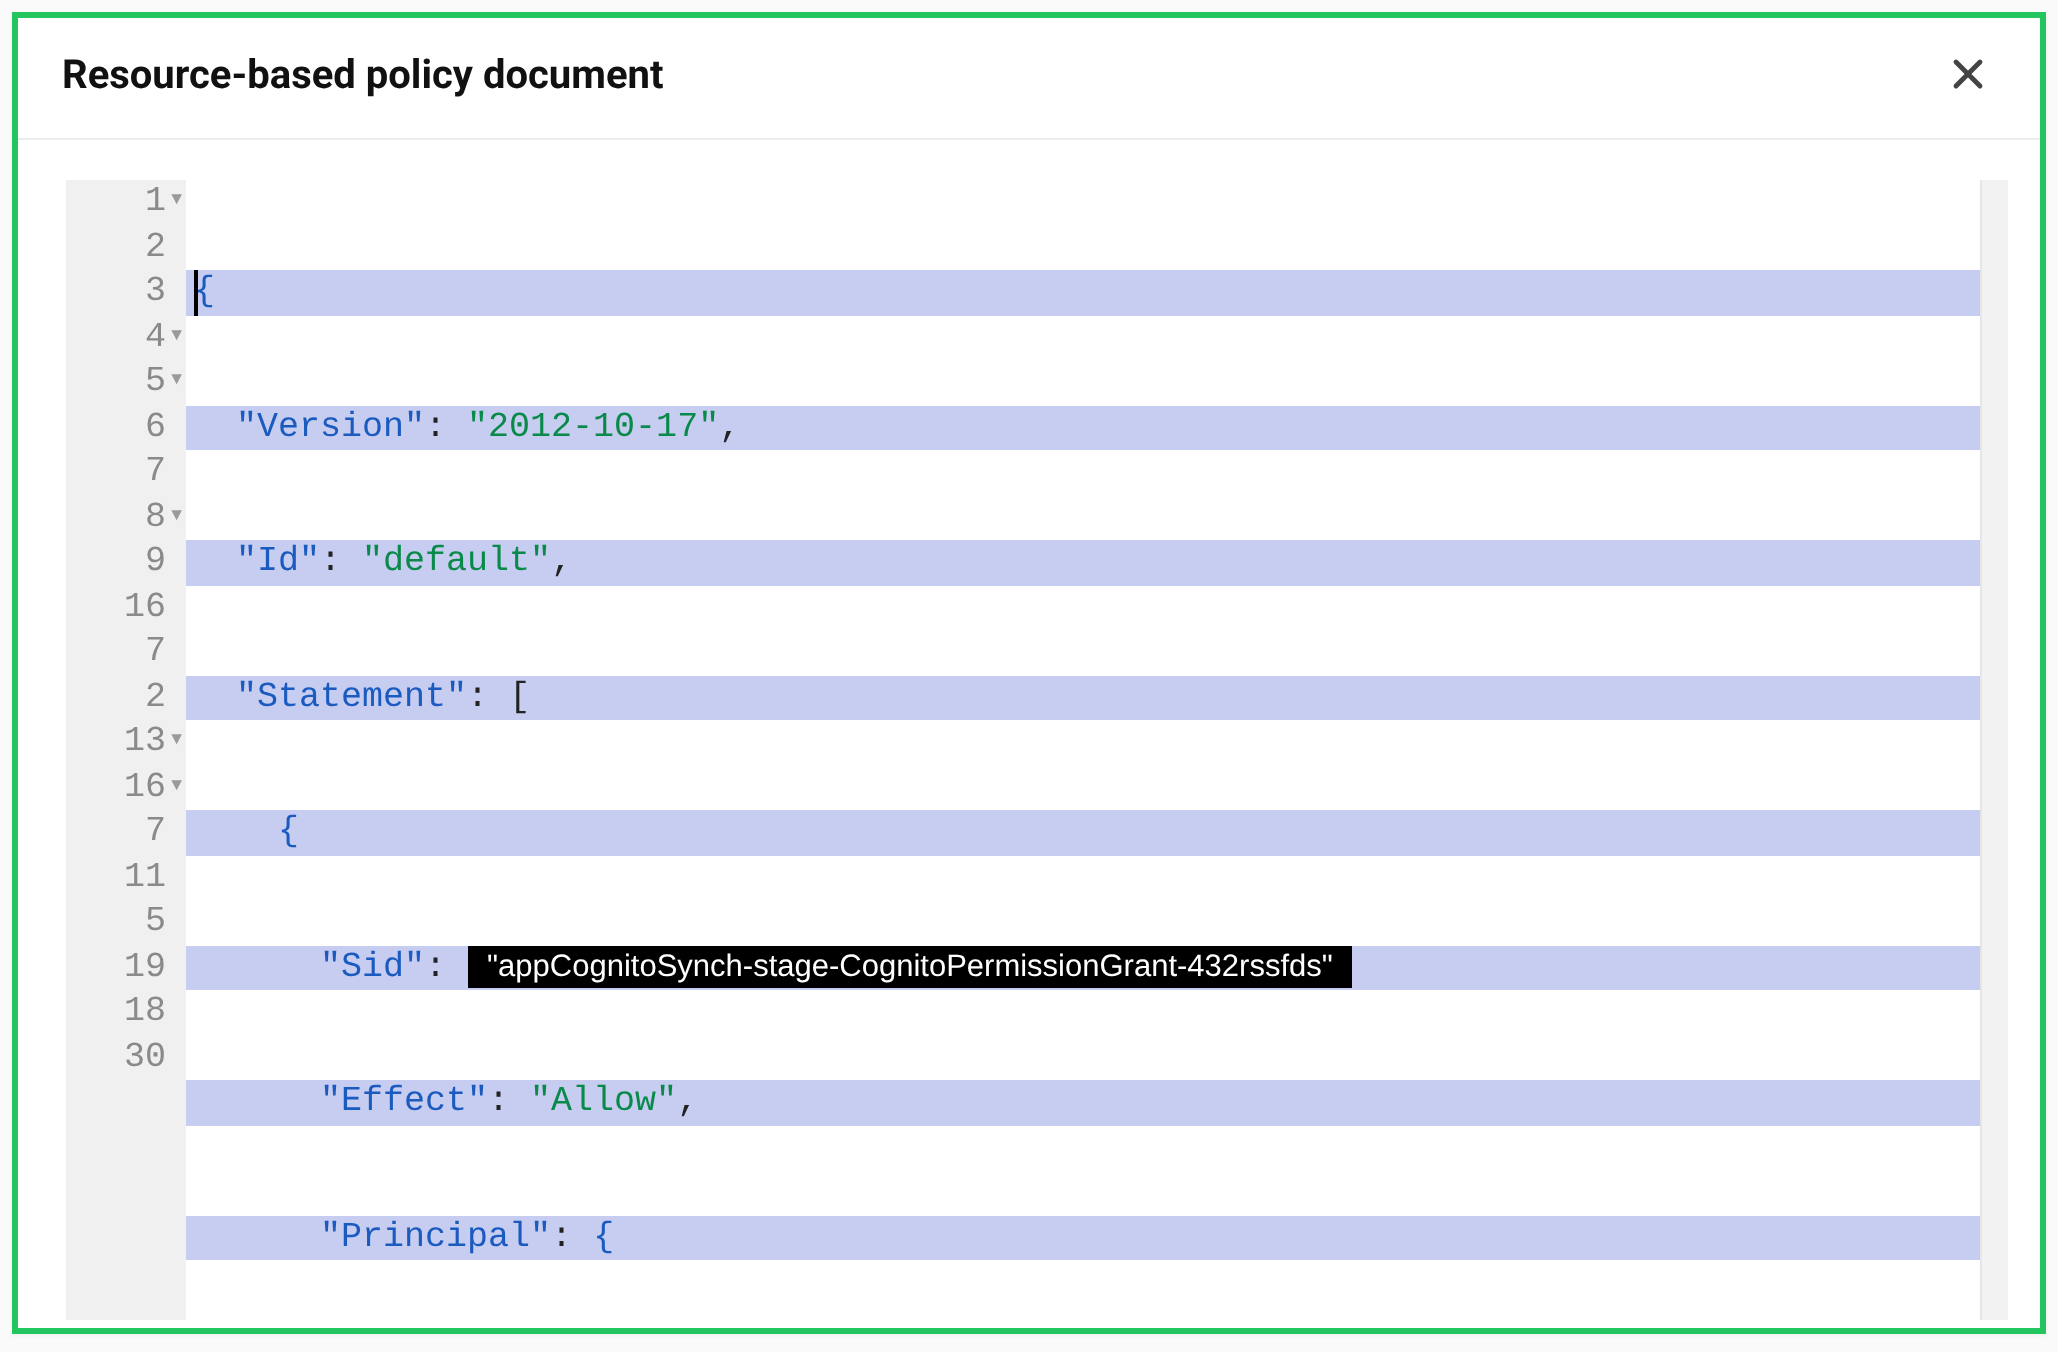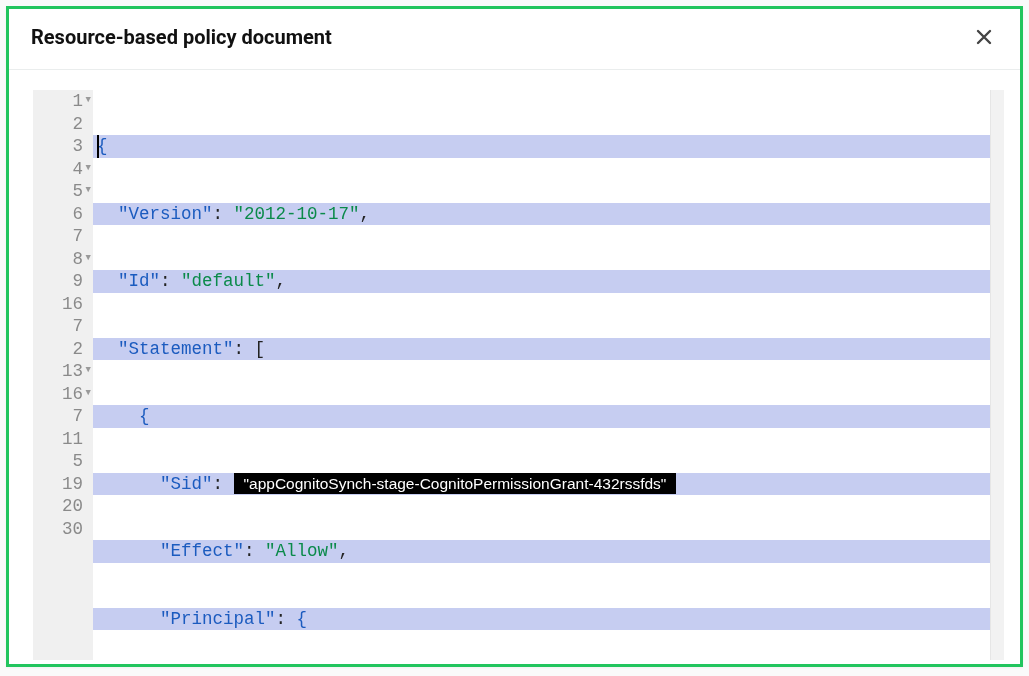--- a/index.html
+++ b/index.html
@@ -132,21 +132,21 @@
         <div class="ln"><span>9</span></div>
         <div class="ln"><span>16</span></div>
         <div class="ln"><span>7</span></div>
         <div class="ln"><span>2</span></div>
         <div class="ln"><span>13</span><span class="fold">▼</span></div>
         <div class="ln"><span>16</span><span class="fold">▼</span></div>
         <div class="ln"><span>7</span></div>
         <div class="ln"><span>11</span></div>
         <div class="ln"><span>5</span></div>
         <div class="ln"><span>19</span></div>
-        <div class="ln"><span>20</span></div>
+        <div class="ln"><span>18</span></div>
         <div class="ln"><span>30</span></div>
       </div>
 
       <div class="code">
         <div class="code-line sel"><span class="cursor"></span><span class="brace">{</span></div>
         <div class="code-line sel">  <span class="key">"Version"</span><span class="pun">: </span><span class="str">"2012-10-17"</span><span class="pun">,</span></div>
         <div class="code-line sel">  <span class="key">"Id"</span><span class="pun">: </span><span class="str">"default"</span><span class="pun">,</span></div>
         <div class="code-line sel">  <span class="key">"Statement"</span><span class="pun">: </span><span class="pun">[</span></div>
         <div class="code-line sel">    <span class="brace">{</span></div>
         <div class="code-line sel">      <span class="key">"Sid"</span><span class="pun">: </span><span class="redact wide">"appCognitoSynch-stage-CognitoPermissionGrant-432rssfds"</span></div>

